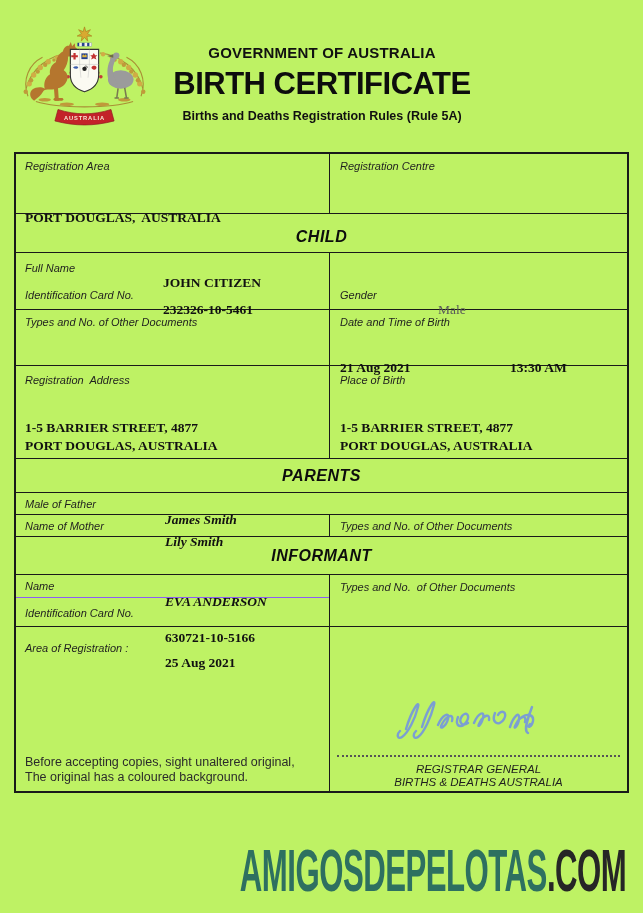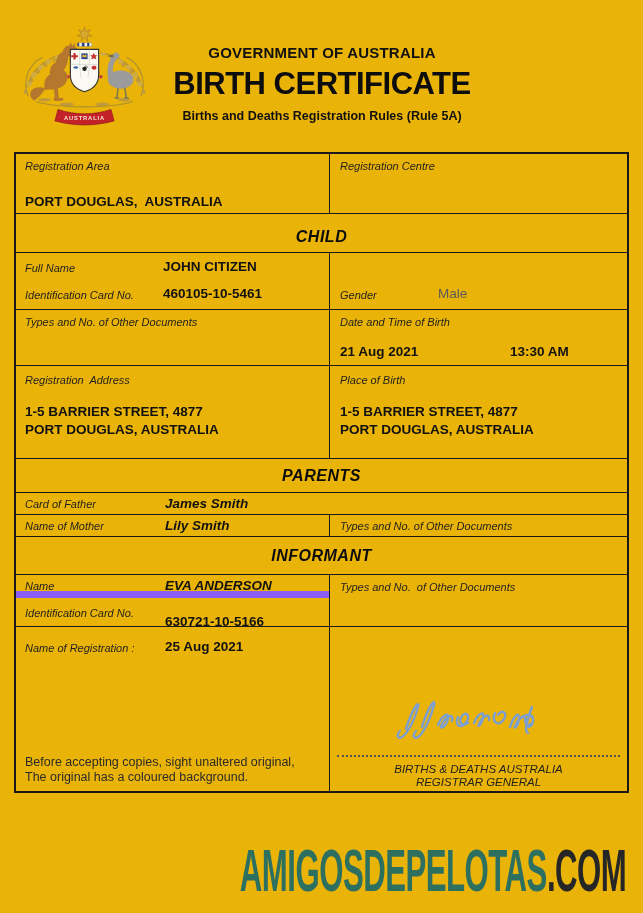--- a/index.html
+++ b/index.html
@@ -1,18 +1,18 @@
 <!DOCTYPE html>
 <html><head>
 <meta charset="utf-8">
 <style>
   * { margin:0; padding:0; box-sizing:border-box; }
   html,body { background:#fff; }
   .page {
-    position:relative; width:643px; height:913px; background:#eab308;
+    position:relative; width:643px; height:913px; background:#bef264;
     font-family:"Liberation Sans", sans-serif; color:#1c1c1c; overflow:hidden;
   }
   
   .coa { position:absolute; left:18px; top:22px; }
   .hdr { position:absolute; left:132px; top:0; width:380px; text-align:center; }
   .gov-line  { position:absolute; top:44px; left:0; right:0; font-size:15px; font-weight:bold; letter-spacing:.2px; color:#111; }
   .cert-title{ position:absolute; top:66px; left:0; right:0; font-size:31px; font-weight:bold; letter-spacing:-.5px; color:#0d0d0d; }
   .rule-line { position:absolute; top:109px; left:0; right:0; font-size:12.5px; font-weight:bold; color:#111; }
   
   .tbl { position:absolute; left:14px; top:152px; width:615px; height:641px; border:2px solid #1a1a1a; }
@@ -22,27 +22,27 @@
   .r3  { top:99px;  height:57px; }
   .r4  { top:156px; height:56px; }
   .r5  { top:212px; height:93px; }
   .r6  { top:305px; height:34px; }
   .r7  { top:339px; height:22px; }
   .r8  { top:361px; height:22px; }
   .r9  { top:383px; height:38px; }
   .r10 { top:421px; height:52px; }
   .r12 { top:473px; height:164px; border-bottom:none; }
   .rc  { position:absolute; left:313px; top:0; bottom:0; right:0; border-left:1.5px solid #1a1a1a; }
-  .subA{ position:absolute; left:0; width:313px; top:0; height:23px; border-bottom:7px solid #8b5cf6; }
+  .subA{ position:absolute; left:0; width:313px; top:0; height:23px; border-bottom:1px solid #8b5cf6; }
   .subB{ position:absolute; left:0; width:313px; top:23px; bottom:0; }
   .sec-title { display:flex; align-items:center; justify-content:center;
                font-size:16px; font-weight:bold; font-style:italic; letter-spacing:.5px; color:#0d0d0d; }
   .lbl { position:absolute; font-size:11px; font-style:italic; color:#1f1f1f; white-space:pre; }
-  .val { position:absolute; font-family:Liberation Sans, sans-serif;
-         font-weight:bold; font-size:13.5px; color:#111; white-space:pre; }
+  .val { position:absolute; font-family:Liberation Serif, serif;
+         font-weight:bold; font-size:13.5px; color:#111; white-space:pre;margin-top:16px; }
   .val-it    { font-style:italic; }
   .val-light { font-weight:normal; color:#5a5a5a; }
   .note { position:absolute; font-size:12.5px; color:#2b2b2b; line-height:15px; white-space:pre; }
   
   .wm { position:absolute; top:841px; right:17px; font-weight:bold; font-size:60px; line-height:1;
         white-space:nowrap; letter-spacing:-1px; transform:scaleX(.52); transform-origin:100% 0; }
   .wm-brand  { color:#2e7060; }
   .wm-suffix { color:#262626; }
 </style>
 </head>
@@ -159,21 +159,21 @@
         <span class="lbl" style="left:10px; top:6px">Registration Centre</span>
       </div>
     </div>
 
     <div class="row r2 sec-title">CHILD</div>
 
     <div class="row r3">
       <span class="lbl" style="left:9px; top:9px">Full Name</span>
       <span class="val" style="left:147px; top:6px">JOHN CITIZEN</span>
       <span class="lbl" style="left:9px; top:36px">Identification Card No.</span>
-      <span class="val" style="left:147px; top:33px">460105-10-5461</span>
+      <span class="val" style="left:147px; top:33px">232326-10-5461</span>
       <div class="rc">
         <span class="lbl" style="left:10px; top:36px">Gender</span>
         <span class="val val-light" style="left:108px; top:33px">Male</span>
       </div>
     </div>
 
     <div class="row r4">
       <span class="lbl" style="left:9px; top:6px">Types and No. of Other Documents</span>
       <div class="rc">
         <span class="lbl" style="left:10px; top:6px">Date and Time of Birth</span>
@@ -189,21 +189,21 @@
       <div class="rc">
         <span class="lbl" style="left:10px; top:8px">Place of Birth</span>
         <span class="val" style="left:10px; top:38px">1-5 BARRIER STREET, 4877</span>
         <span class="val" style="left:10px; top:56px">PORT DOUGLAS, AUSTRALIA</span>
       </div>
     </div>
 
     <div class="row r6 sec-title">PARENTS</div>
 
     <div class="row r7">
-      <span class="lbl" style="left:9px; top:5px">Card of Father</span>
+      <span class="lbl" style="left:9px; top:5px">Male of Father</span>
       <span class="val val-it" style="left:149px; top:3px">James Smith</span>
     </div>
 
     <div class="row r8">
       <span class="lbl" style="left:9px; top:5px">Name of Mother</span>
       <span class="val val-it" style="left:149px; top:3px">Lily Smith</span>
       <div class="rc">
         <span class="lbl" style="left:10px; top:5px">Types and No. of Other Documents</span>
       </div>
     </div>
@@ -218,41 +218,41 @@
       <div class="subB">
         <span class="lbl" style="left:9px; top:9px">Identification Card No.</span>
         <span class="val" style="left:149px; top:16px">630721-10-5166</span>
       </div>
       <div class="rc">
         <span class="lbl" style="left:10px; top:6px">Types and No.  of Other Documents</span>
       </div>
     </div>
 
     <div class="row r12">
-      <span class="lbl" style="left:9px; top:15px">Name of Registration :</span>
+      <span class="lbl" style="left:9px; top:15px">Area of Registration :</span>
       <span class="val" style="left:149px; top:12px">25 Aug 2021</span>
       <span class="note" style="left:9px; top:143px">The original has a coloured background.</span>
       <span class="note" style="left:9px; top:128px">Before accepting copies, sight unaltered original,</span>
 
       <div class="rc">
 
         <svg style="position:absolute; left:62px; top:62px" width="180" height="55" viewBox="0 0 180 55">
           <path d="M14,40 C20,20 28,10 26,18 C23,30 16,44 10,48 C6,51 4,46 8,42
                    M30,38 C36,18 44,8 42,16 C39,28 32,44 26,48 C22,51 20,46 24,42
                    M46,36 C50,26 58,22 56,30 C54,38 46,42 50,35 C55,26 62,24 60,32
                    M66,28 C62,38 70,40 75,32 C78,26 74,22 70,27 C66,33 70,38 76,34
                    M82,34 C86,24 93,21 91,29 C89,37 84,40 88,33 C92,26 98,24 97,31
                    M103,24 C99,34 107,38 112,30 C116,23 109,20 106,26
                    M118,38 C122,26 128,22 127,30 C126,38 120,42 124,35 C128,27 135,25 133,33
                    M140,18 C134,34 132,42 136,44 M130,28 C136,24 142,26 141,32 C140,38 134,40 138,35" stroke="#7b9fd2" stroke-width="2.4" fill="none" stroke-linecap="round" stroke-linejoin="round"></path>
         </svg>
         <div style="position:absolute; left:7px; top:128px; width:283px; border-bottom:2px dotted #555"></div>
         <div style="position:absolute; left:7px; top:136px; width:283px; text-align:center; font-size:11.5px; font-style:italic; line-height:13px; color:#1f1f1f">
+          <div>REGISTRAR GENERAL</div>
           <div>BIRTHS &amp; DEATHS AUSTRALIA</div>
-          <div>REGISTRAR GENERAL</div>
         </div>
       </div>
     </div>
   </div>
 
   <div class="wm"><span class="wm-brand">AMIGOSDEPELOTAS</span><span class="wm-suffix">.COM</span></div>
 
 </div>
 
 </body></html>

